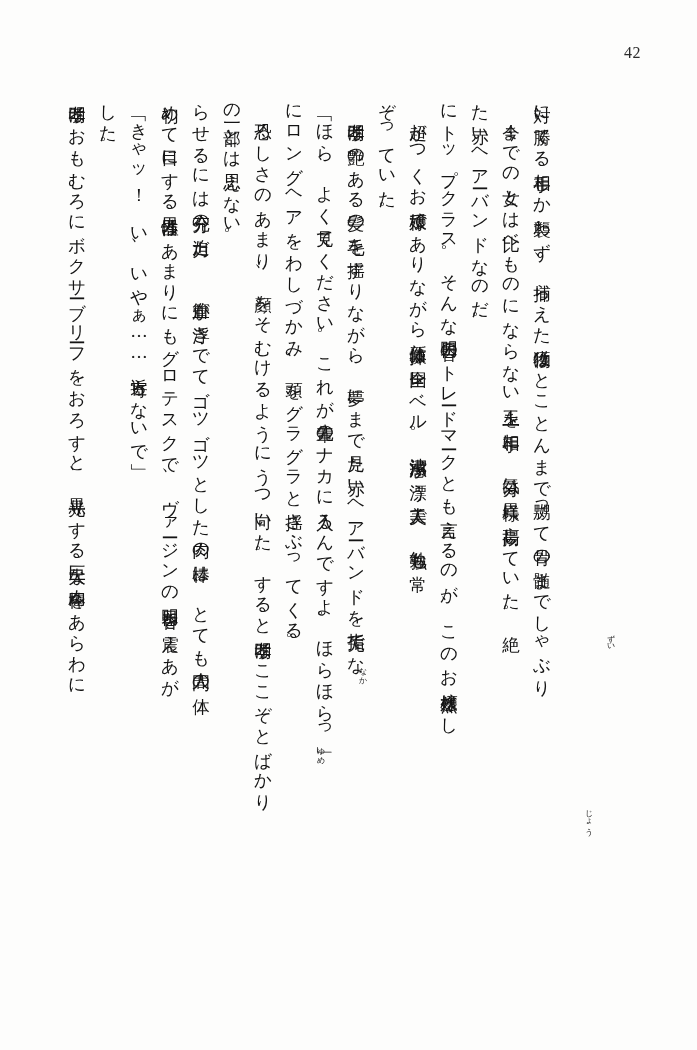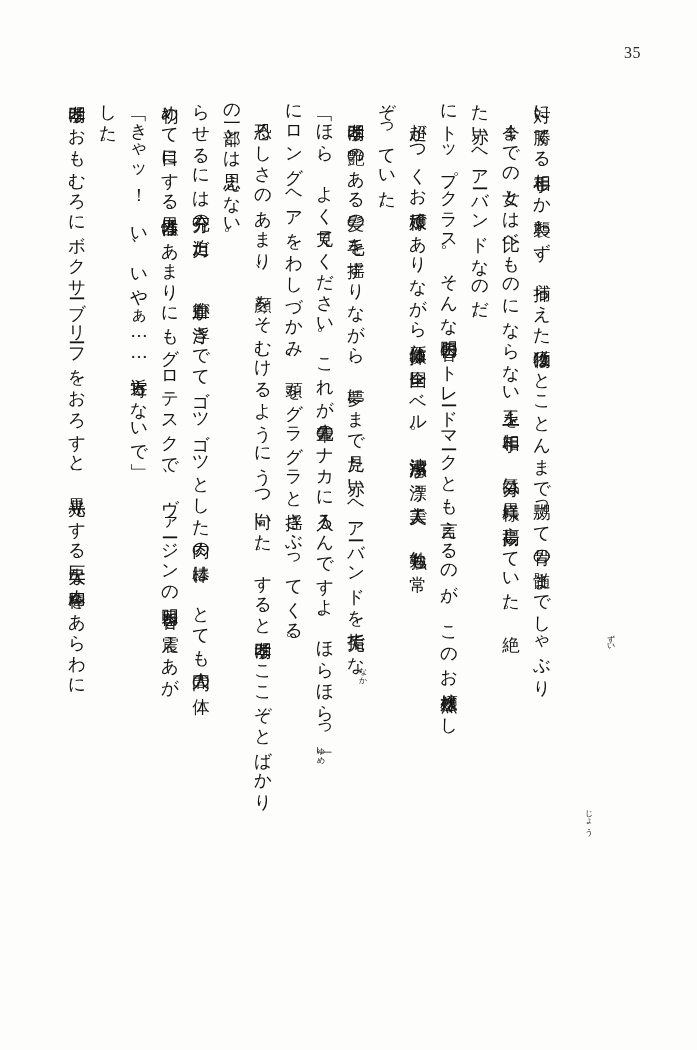--- a/index.html
+++ b/index.html
@@ -68,21 +68,21 @@
   .ruby-1 { top: 662px; right: 330px; }
   .ruby-2 { top: 742px; right: 372px; }
   .ruby-3 { top: 804px; right: 104px; }
   .ruby-4 { top: 628px; right: 82px; }
 </style>
 </head>
 <body>
 
 <div class="page">
 
-  <div class="page-number">35</div>
+  <div class="page-number">42</div>
 
   <div class="body-text">
     <div class="col">孝明はおもむろにボクサーブリーフをおろすと、黒光りする巨大な肉棒をあらわに</div>
     <div class="col">した。</div>
     <div class="col indent">「きゃッ！　い、いやぁ……近寄らないで」</div>
     <div class="col">初めて目にする男性器はあまりにもグロテスクで、ヴァージンの明日香を震えあが</div>
     <div class="col">らせるには充分の迫力だ。　血管が浮きでてゴツゴツとした肉の棒は、とても人間の体</div>
     <div class="col">の一部とは思えない。</div>
     <div class="col indent">恐ろしさのあまり、顔をそむけるようにうつ向いた。すると孝明はここぞとばかり</div>
     <div class="col">にロングヘアをわしづかみ、頭をグラグラと揺さぶってくる。</div>

